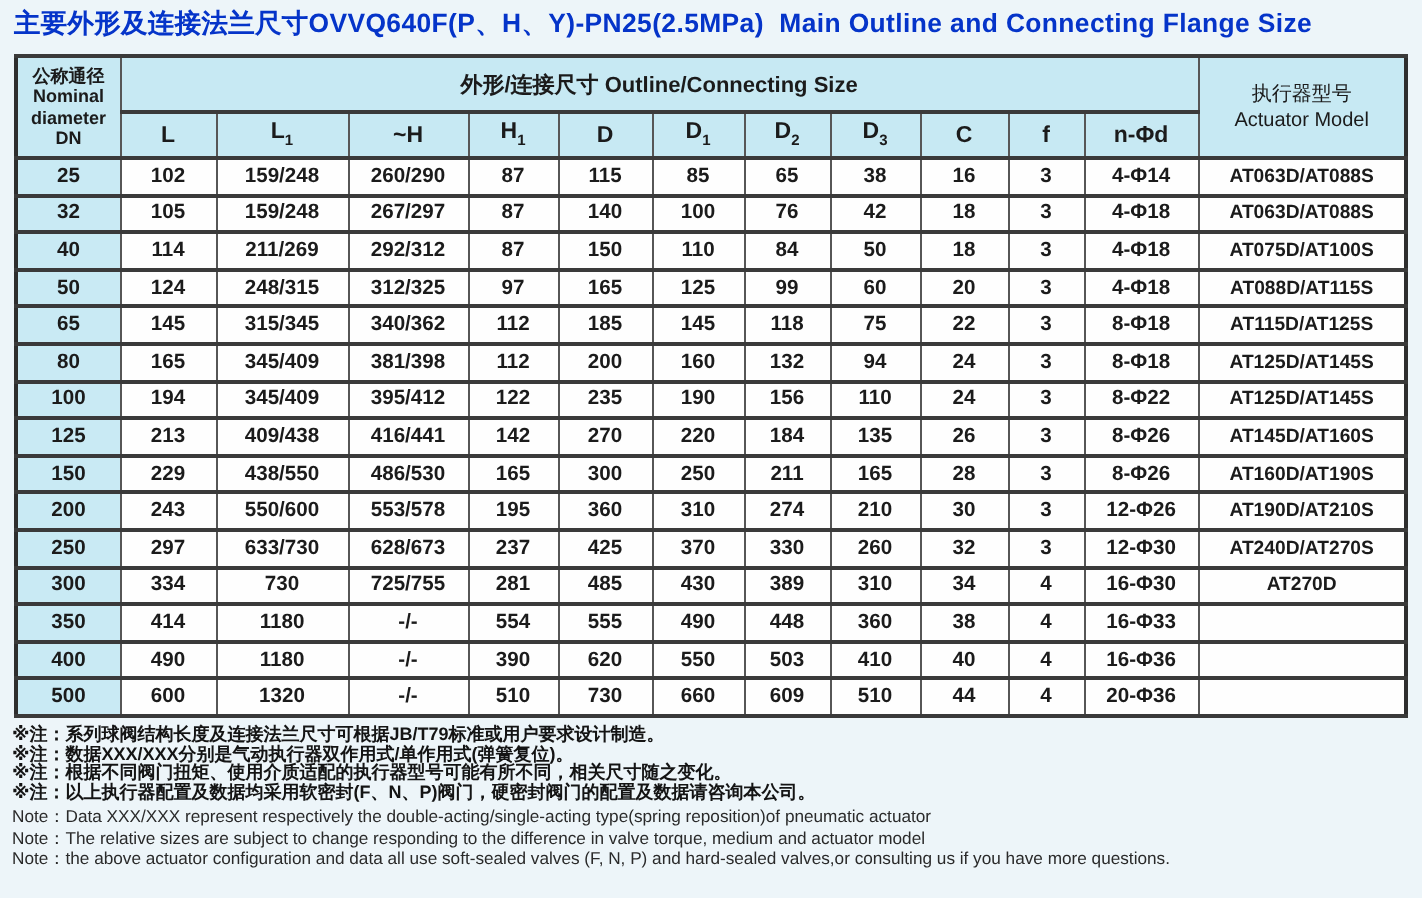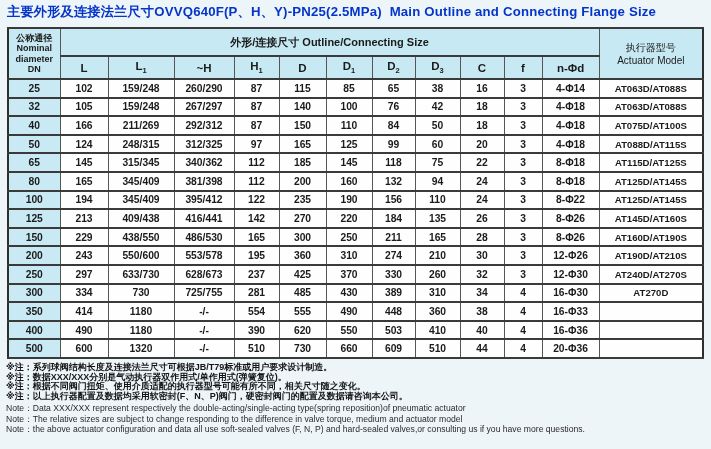--- a/index.html
+++ b/index.html
@@ -115,21 +115,21 @@
         <td>100</td>
         <td>76</td>
         <td>42</td>
         <td>18</td>
         <td>3</td>
         <td>4-Φ18</td>
         <td class="act">AT063D/AT088S</td>
       </tr>
       <tr>
         <td class="dn">40</td>
-        <td>166</td>
+        <td>114</td>
         <td>211/269</td>
         <td>292/312</td>
         <td>87</td>
         <td>150</td>
         <td>110</td>
         <td>84</td>
         <td>50</td>
         <td>18</td>
         <td>3</td>
         <td>4-Φ18</td>

